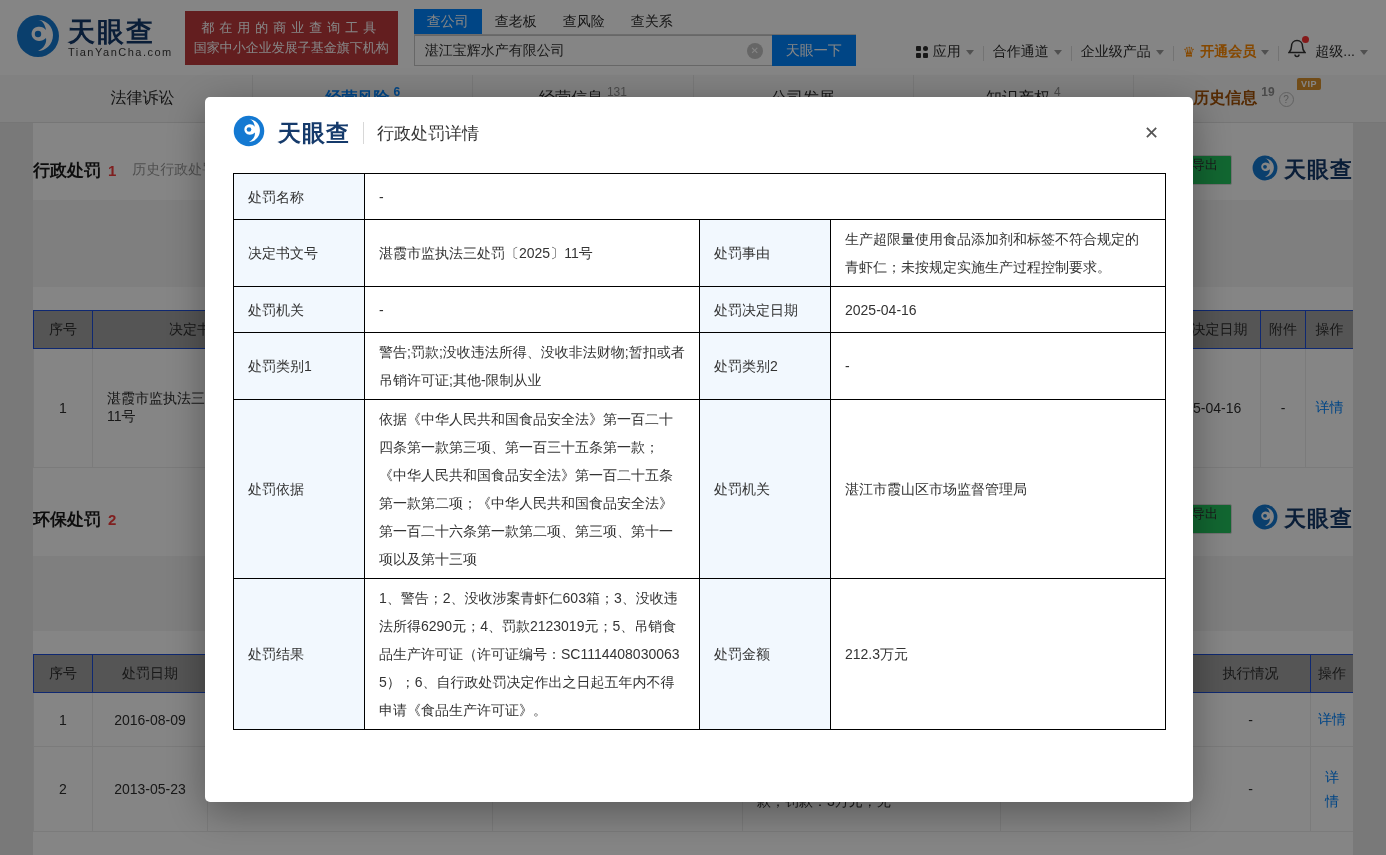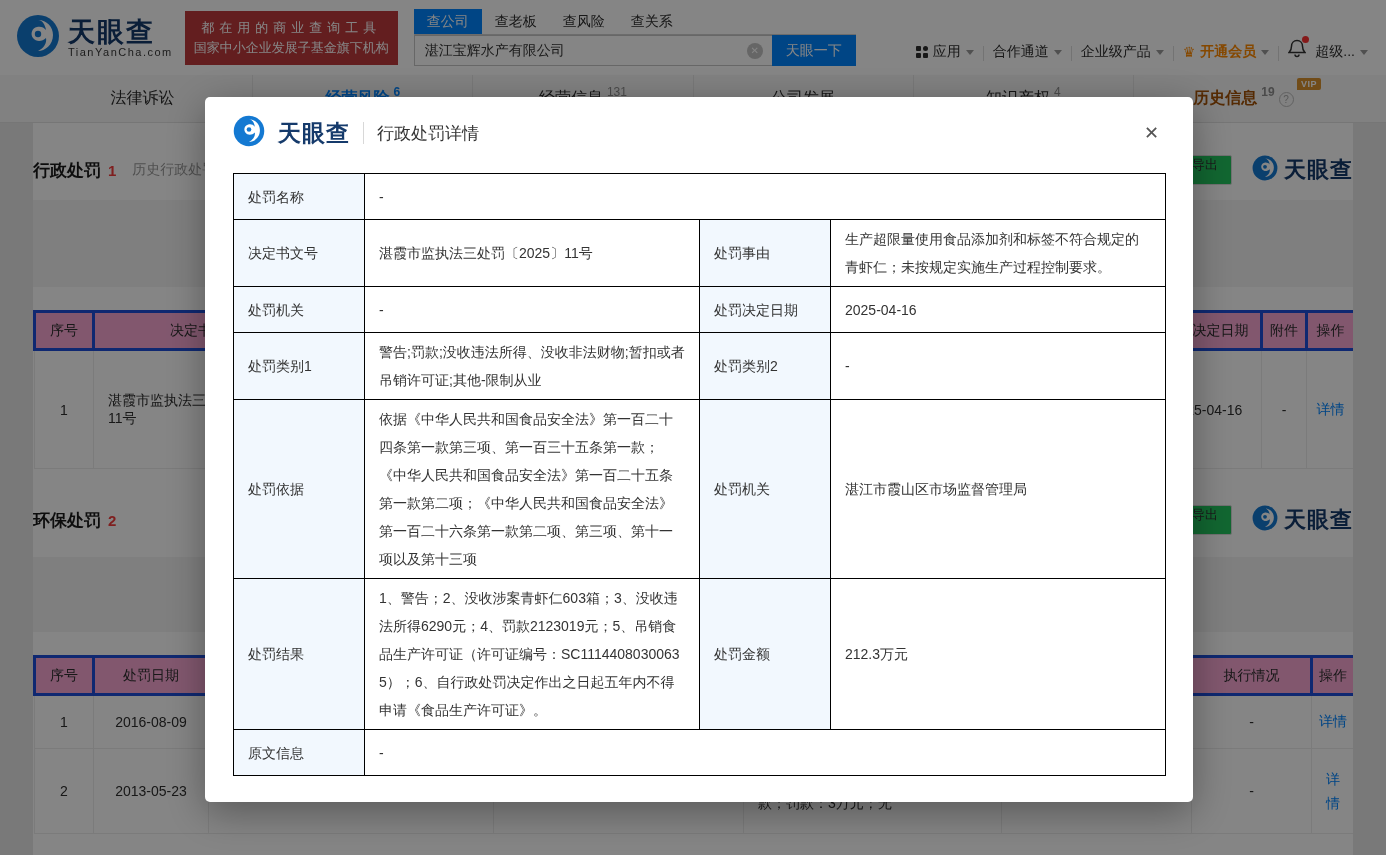--- a/index.html
+++ b/index.html
@@ -52,21 +52,21 @@
   .cnt-red { color:#f43c3c; font-weight:bold; font-size:15px; margin-left:7px; }
   .subtitle { color:#999; font-size:14px; margin-left:16px; }
   .right-tools { margin-left:auto; display:flex; align-items:center; gap:20px; }
   .export-btn { border:1px solid #d9d9d9; background:#22c55e; height:30px; padding:0 13px; display:flex; gap:24px; font-size:13px; color:#333; border-radius:2px; cursor:pointer; }
   .excel-icon { width:14px; height:14px; background:#21a366; color:#fff; font-size:9px; font-weight:bold; line-height:14px; text-align:center; border-radius:2px; }
   .watermark { display:flex; align-items:center; gap:6px; }
   .wm-text { font-size:22px; font-weight:bold; color:#153a6b; letter-spacing:1px; }
   .gray-box { background:#f4f4f4; margin-top:15px; height:87px; }
   .gray-box.env { height:75px; margin-top:22px; }
   .data-table { width:100%; border-collapse:collapse; table-layout:fixed; margin-top:23px; font-size:14px; color:#2e2e2e; }
-  .data-table th { background:#f9a8d4; font-weight:normal; height:38px; border:3px solid #1d4ed8; padding:0 4px; }
+  .data-table th { background:#a3a3a3; font-weight:normal; height:38px; border:1px solid #1d4ed8; padding:0 4px; }
   .data-table td { border:1px solid #ececec; background:#fff; text-align:center; vertical-align:middle; padding:6px 4px; }
   .data-table td.doc { text-align:left; padding:6px 14px; }
   .det-link { color:#0084ff; cursor:pointer; }
   .tall td { height:119px; }
   .env-r1 td { height:54px; }
   .env-r2 td { height:85px; text-align:left; padding:10px 14px; line-height:24px; }
   .env-r2 td.ctr { text-align:center; }
   
   .overlay { position:fixed; left:0; top:0; right:0; bottom:0; background:rgba(0,0,0,.48); z-index:50; }
   .modal { position:fixed; left:205px; top:97px; width:988px; height:705px; background:#fff; border-radius:5px; z-index:60; box-shadow:0 10px 40px rgba(0,0,0,.35); padding:0 28px; }
@@ -360,19 +360,15 @@
       <td>依据《中华人民共和国食品安全法》第一百二十四条第一款第三项、第一百三十五条第一款；《中华人民共和国食品安全法》第一百二十五条第一款第二项；《中华人民共和国食品安全法》第一百二十六条第一款第二项、第三项、第十一项以及第十三项</td>
       <td class="lbl">处罚机关</td>
       <td>湛江市霞山区市场监督管理局</td>
     </tr>
     <tr style="height:136px">
       <td class="lbl">处罚结果</td>
       <td>1、警告；2、没收涉案青虾仁603箱；3、没收违法所得6290元；4、罚款2123019元；5、吊销食品生产许可证（许可证编号：SC11144080300635）；6、自行政处罚决定作出之日起五年内不得申请《食品生产许可证》。</td>
       <td class="lbl">处罚金额</td>
       <td>212.3万元</td>
     </tr>
-    <tr style="height:46px">
-      <td class="lbl">原文信息</td>
-      <td colspan="3">-</td>
-    </tr>
   </tbody>
     </table>
 </div>
 
 </body></html>

